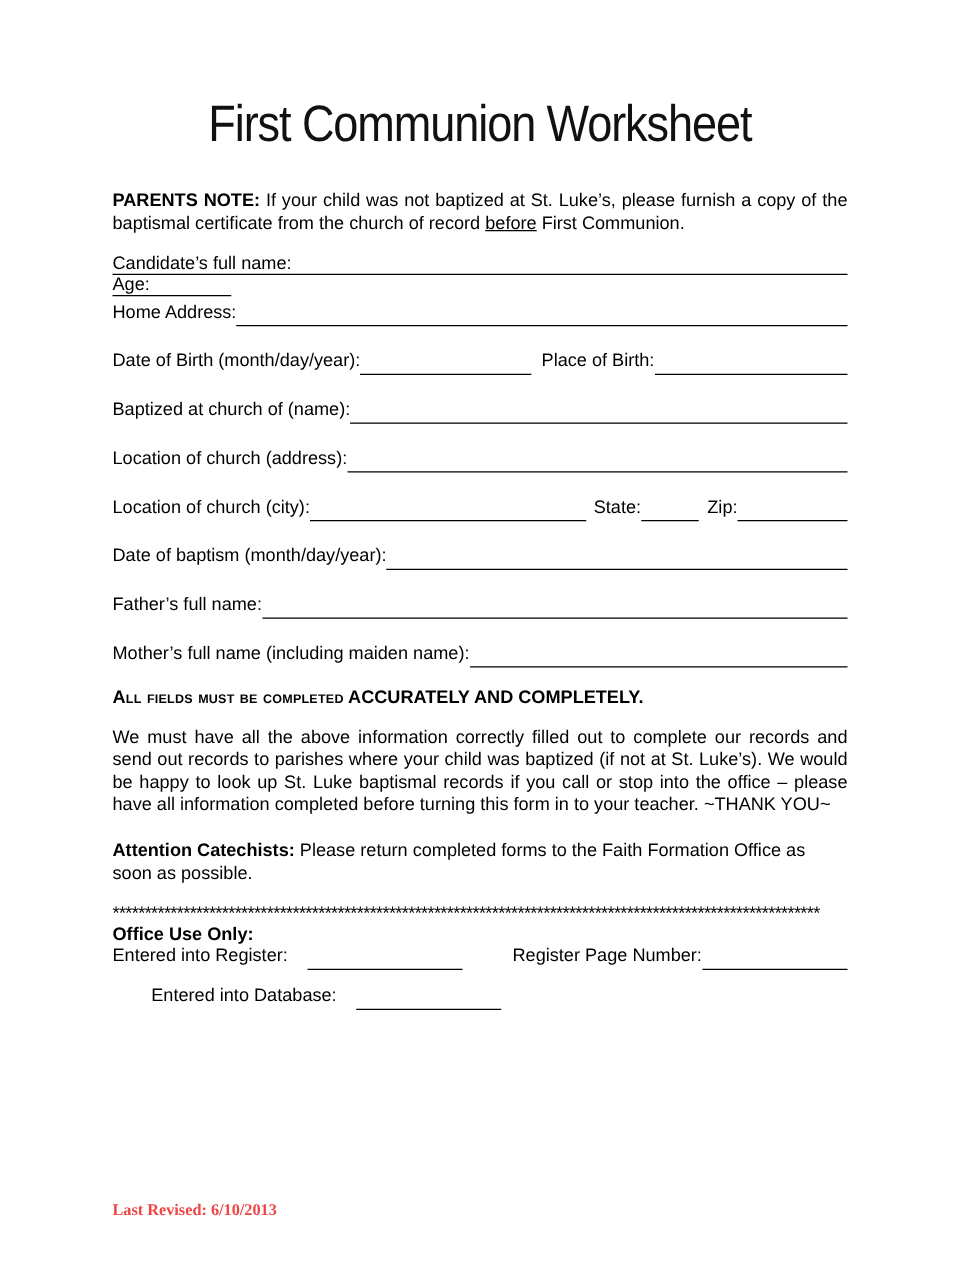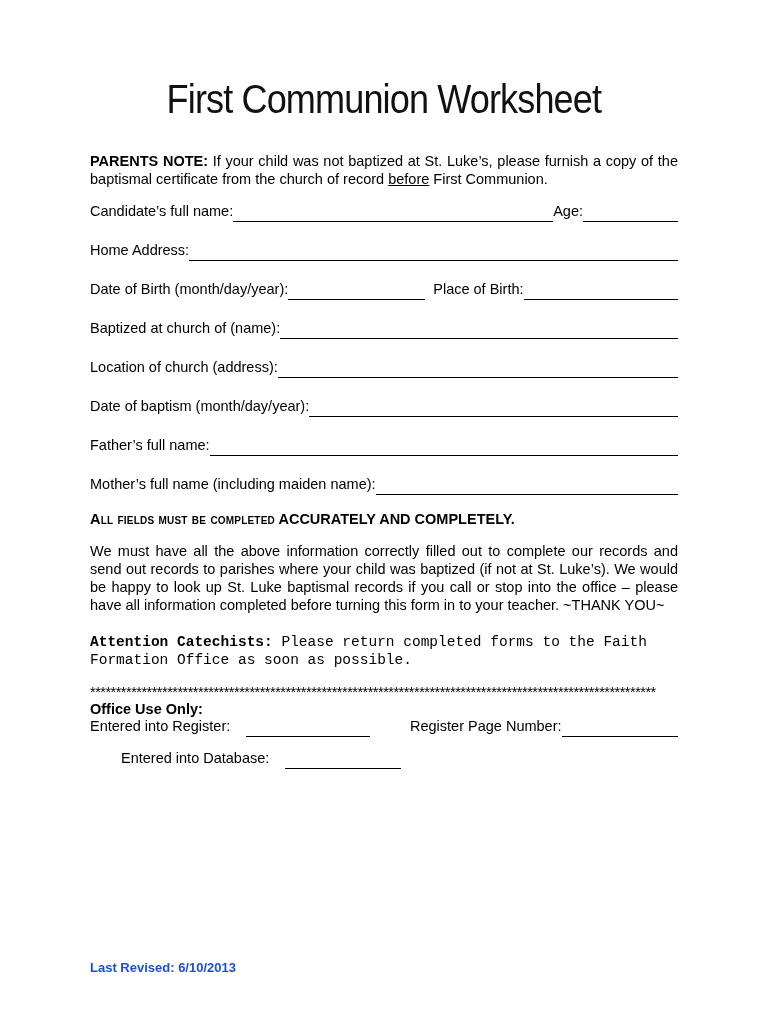--- a/index.html
+++ b/index.html
@@ -20,41 +20,41 @@
     letter-spacing:-1px;
     white-space:nowrap;
     transform:scaleX(0.88);
     transform-origin:50% 50%;
     color:#111;
   }
   .note{margin-top:28px;text-align:justify;line-height:18px;}
   .bold{font-weight:bold;}
   .u{text-decoration:underline;}
   .field-row{display:flex;height:19px;margin-top:20px;}
-  .field-row.first{margin-top:15px;}
+  .field-row.first{margin-top:15px;flex-direction:column;}
   .lbl{white-space:nowrap;}
   .blank{border-bottom:1.4px solid #000;}
   .fill{flex:1 1 auto;}
   .ml6{margin-left:6px;} .ml7{margin-left:7px;} .ml8{margin-left:8px;}
   .w-age{width:95px;} .w-dob{width:137px;} .w-state{width:46px;} .w-zip{width:88px;}
   .notice{line-height:18px;font-weight:bold;}
   .sc{font-variant:small-caps;letter-spacing:0.2px;}
   .para{margin-top:12px;text-align:justify;line-height:18px;}
-  .attn{margin-top:19px;line-height:18px;font-family:Liberation Mono, monospace;}
+  .attn{margin-top:19px;line-height:18px;}
   .stars{margin-top:10px;line-height:17px;white-space:nowrap;overflow:hidden;letter-spacing:-0.5px;}
   .office-h{line-height:17px;font-weight:bold;}
   .office-row{display:flex;height:19px;}
   .office-row.r2{margin-top:13px;margin-left:31px;}
   .cell-l{display:flex;width:280px;gap:16px;}
   .cell-gap{width:40px;}
   .cell-r{display:flex;flex:1 1 auto;}
   .footer{
     position:absolute;left:90px;top:960px;
-    font-family:Liberation Sans, sans-serif;
-    font-size:13px;font-weight:bold;color:#1d4ed8;
+    font-family:Liberation Serif, serif;
+    font-size:13px;font-weight:bold;color:#ef4444;
   }
 </style>
 </head>
 <body>
 
 <div class="content">
 
   <div class="title-wrap">
     <span class="title">First Communion Worksheet</span>
   </div>
@@ -83,20 +83,28 @@
   <div class="field-row">
     <span class="lbl">Baptized at church of (name):</span>
     <span class="blank fill"></span>
   </div>
 
   <div class="field-row">
     <span class="lbl">Location of church (address):</span>
     <span class="blank fill"></span>
   </div>
 
+  <div class="field-row">
+    <span class="lbl">Location of church (city):</span>
+    <span class="blank fill"></span>
+    <span class="lbl ml6">State:</span>
+    <span class="blank w-state"></span>
+    <span class="lbl ml7">Zip:</span>
+    <span class="blank w-zip"></span>
+  </div>
 
   <div class="field-row">
     <span class="lbl">Date of baptism (month/day/year):</span>
     <span class="blank fill"></span>
   </div>
 
   <div class="field-row">
     <span class="lbl">Father’s full name:</span>
     <span class="blank fill"></span>
   </div>

